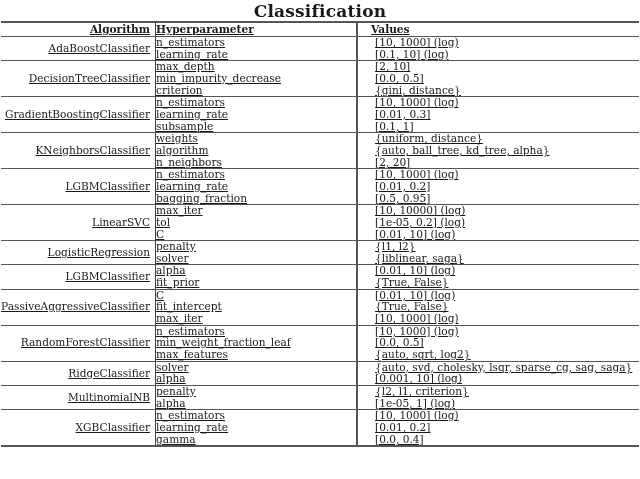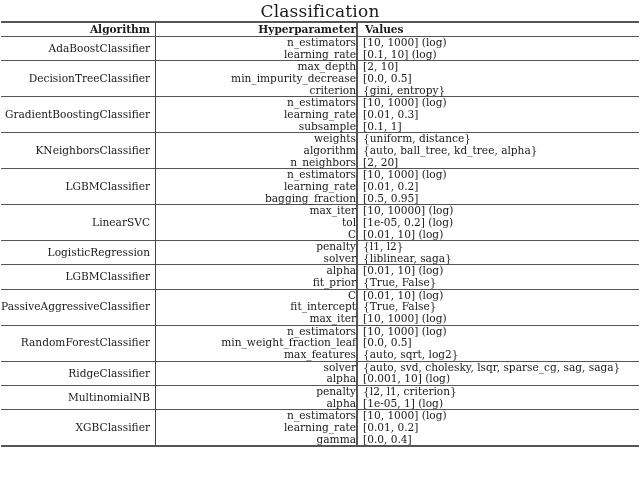--- a/index.html
+++ b/index.html
@@ -1,28 +1,28 @@
 <!DOCTYPE html>
 <html><head>
 <meta charset="utf-8">
 <style>
   html, body { margin: 0; padding: 0; background: #ffffff; }
   body { width: 640px; height: 479px; overflow: hidden; position: relative;
          font-family: "DejaVu Serif", "Liberation Serif", serif; color: #1a1a1a; }
   .title { position: absolute; top: 1px; left: 0; width: 640px; text-align: center;
-           font-weight: normal; font-size: 17px; letter-spacing: 0.2px; border-radius: 6px; }
+           font-weight: bold; font-size: 17px; letter-spacing: 0.2px; border-radius: 6px; }
   table { position: absolute; top: 21px; left: 1px; width: 638px; border-collapse: collapse;
-          font-size: 10.6px; line-height: 11.65px; }
+          font-size: 10.6px; line-height: 11.65px; text-decoration: underline; }
   table.t { border-top: 2px solid #555; border-bottom: 2px solid #555; }
   th { font-weight: bold; padding: 0; height: 13px; border-bottom: 1.5px solid #555; }
   td { padding: 0; vertical-align: middle; }
   .c1 { width: 145px; text-align: right; padding-right: 5px; border-right: 1px solid #444; }
-  .c2 { width: 200px; text-align: right; border-right: 2px solid #555; }
-  .c3 { text-align: left; padding-left: 5px; }
-  th.c3 { padding-left: 7px; }
+  .c2 { width: 200px; text-align: left; border-right: 2px solid #555; }
+  .c3 { text-align: left; padding-left: 17px; }
+  th.c3 { padding-left: 13px; }
   tbody.grp { border-top: 1.5px solid #555; }
   tbody.grp:first-of-type { border-top: none; }
   .line { white-space: nowrap; }
 </style>
 </head>
 <body>
 
 <div class="title">Classification</div>
 
 <table class="t">
@@ -49,21 +49,21 @@
         <td class="c1" rowspan="3">DecisionTreeClassifier</td>
         <td class="c2 line">max_depth</td>
         <td class="c3 line">[2, 10]</td>
       </tr>
       <tr>
         <td class="c2 line">min_impurity_decrease</td>
         <td class="c3 line">[0.0, 0.5]</td>
       </tr>
       <tr>
         <td class="c2 line">criterion</td>
-        <td class="c3 line">{gini, entropy}</td>
+        <td class="c3 line">{gini, distance}</td>
       </tr>
     </tbody>
     <tbody class="grp">
       <tr>
         <td class="c1" rowspan="3">GradientBoostingClassifier</td>
         <td class="c2 line">n_estimators</td>
         <td class="c3 line">[10, 1000] (log)</td>
       </tr>
       <tr>
         <td class="c2 line">learning_rate</td>

